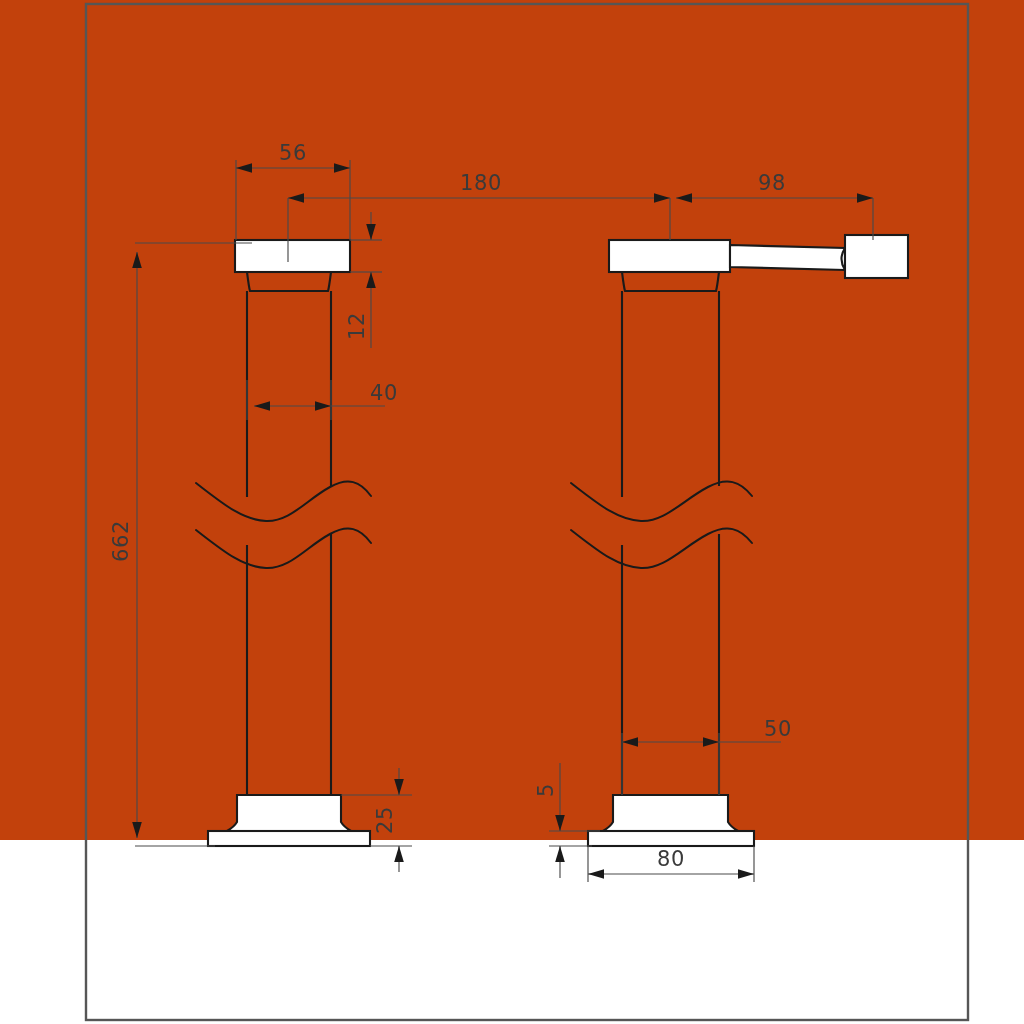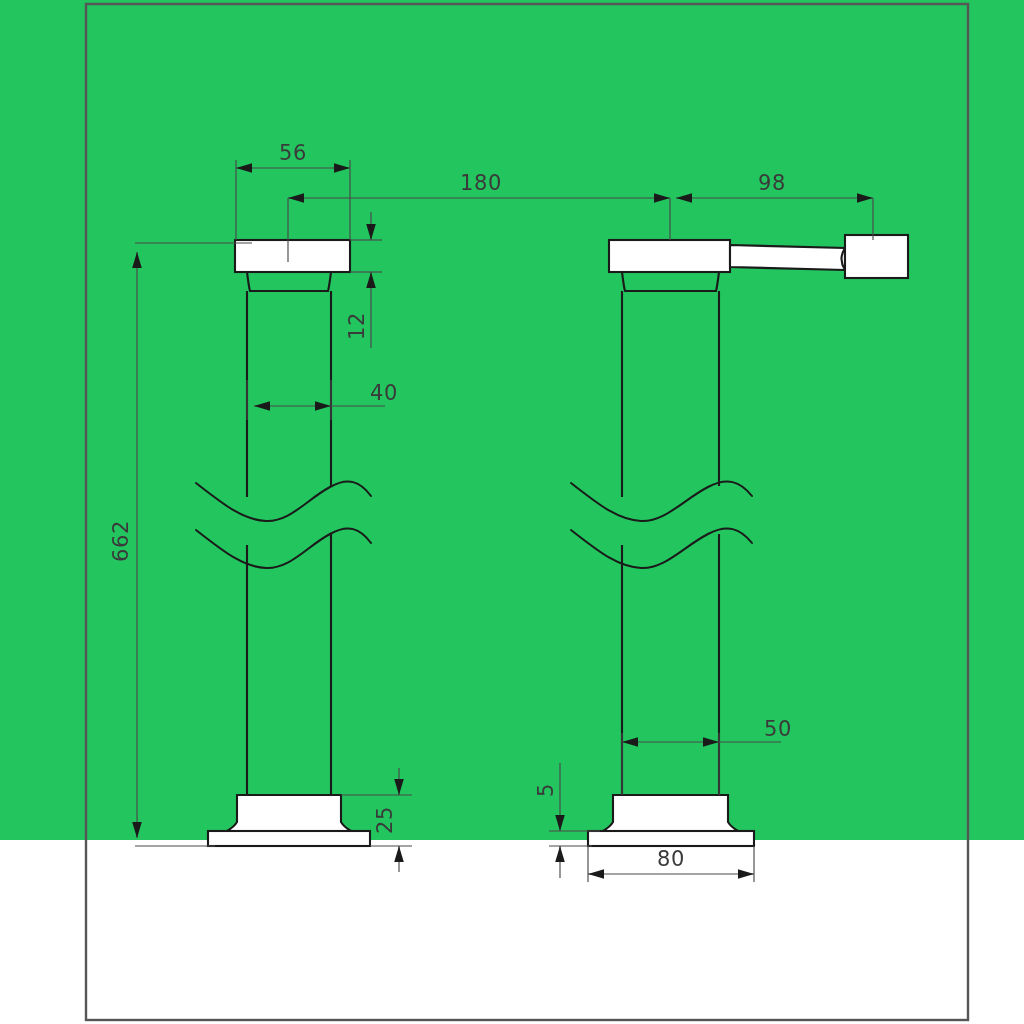--- a/index.html
+++ b/index.html
@@ -10,21 +10,21 @@
   body {
     width: 1024px;
     height: 1024px;
     font-family: "DejaVu Sans", sans-serif;
     overflow: hidden;
   }
   #drawing-root {
     position: relative;
     width: 1024px;
     height: 840px;
-    background: #22c55e;
+    background: #c2410c;
   }
   svg#cad {
     display: block;
     width: 1024px;
     height: 1024px;
   }
   .obj {
     fill: none;
     stroke: #1a1a1a;
     stroke-width: 2.1;

